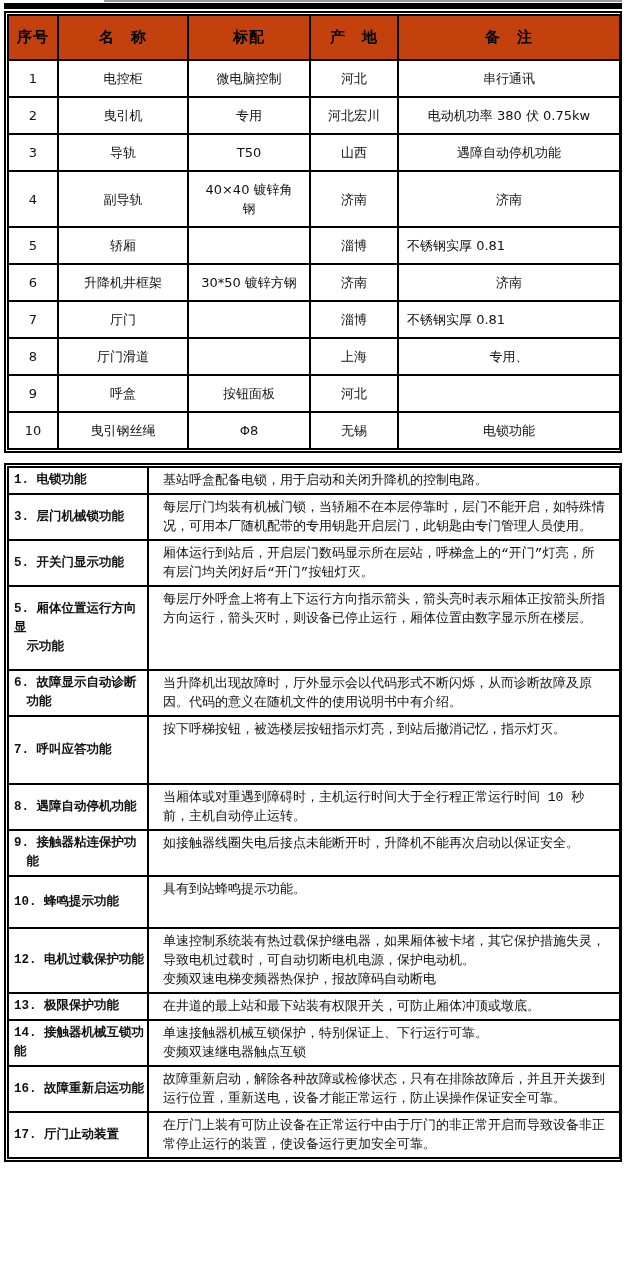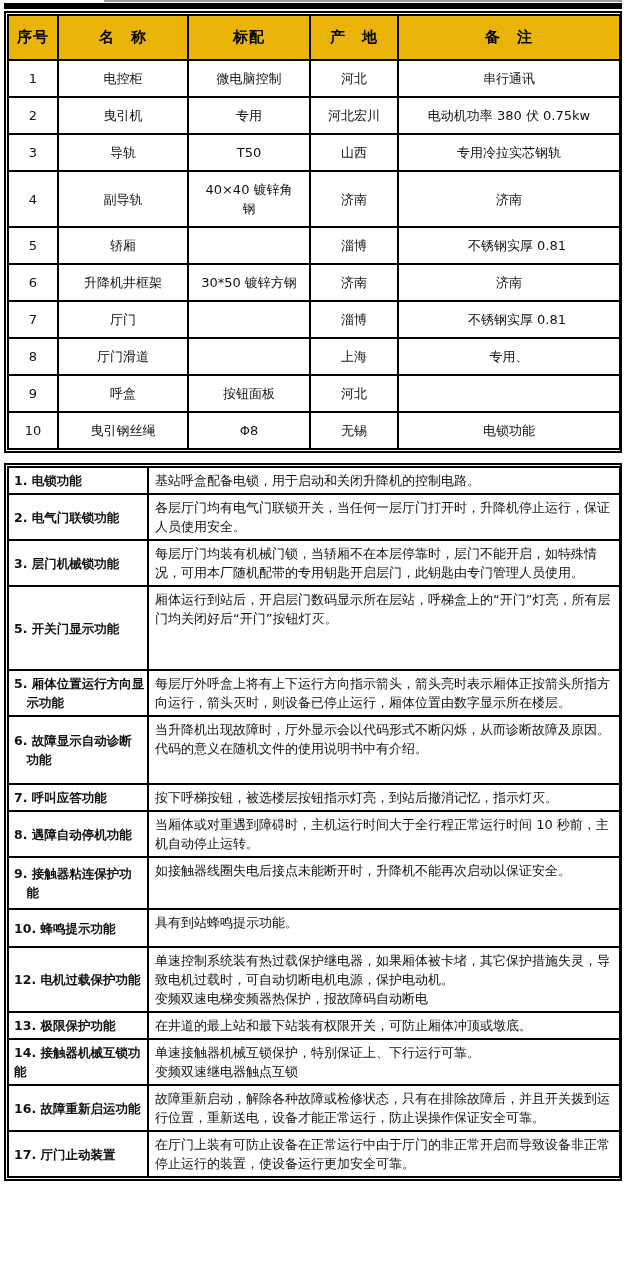--- a/index.html
+++ b/index.html
@@ -9,36 +9,36 @@
     color:#111;
   }
   .doc{width:618px;margin:0 auto;padding-top:0;}
   .top-gray{height:2px;background:#9a9a9a;margin:0 0 1px 100px;}
   .top-bar{height:6px;background:#000;margin-bottom:2px;}
   .tbl-outer{border:2px solid #000;padding:1px;background:#fff;}
   table{border-collapse:collapse;width:100%;table-layout:fixed;}
   td,th{border:2px solid #000;overflow:hidden;}
   
   .parts th{
-    background:#eab308;color:#000;font-weight:bold;font-size:15px;
+    background:#c2410c;color:#000;font-weight:bold;font-size:15px;
     padding:12px 2px;text-align:center;letter-spacing:1px;
   }
   .parts td{
     font-size:13px;line-height:19px;padding:8px 4px;text-align:center;
     vertical-align:middle;white-space:pre-line;
   }
-  .parts td.left{text-align:center;padding-left:20px;}
+  .parts td.left{text-align:left;padding-left:8px;}
   
   .features{margin-top:0;}
-  .features td{font-size:13px;line-height:19px;vertical-align:top;}
+  .features td{font-size:13px;line-height:19px;vertical-align:top;font-family:Liberation Mono, monospace;}
   .features td.label{
     font-weight:bold;padding:3px 2px 3px 5px;font-size:12.5px;
     white-space:pre-line;vertical-align:middle;
   }
-  .features td.desc{padding:3px 6px;white-space:pre-line;}
+  .features td.desc{padding:3px 14px;white-space:pre-line;}
   .features tr:nth-child(4) td{height:76px;}
   .features tr:nth-child(6) td{height:60px;}
   .features tr:nth-child(9) td{height:44px;border-radius:25px;}
   .features tr:nth-child(10) td{height:30px;}
   .gap{height:10px;}
 </style>
 </head>
 <body>
 
 <div class="doc">
@@ -76,21 +76,21 @@
             <td>曳引机</td>
             <td>专用</td>
             <td>河北宏川</td>
             <td>电动机功率 380 伏  0.75kw</td>
           </tr>
           <tr>
             <td>3</td>
             <td>导轨</td>
             <td>T50</td>
             <td>山西</td>
-            <td>专用冷拉实芯钢轨</td>
+            <td>遇障自动停机功能</td>
           </tr>
           <tr>
             <td>4</td>
             <td>副导轨</td>
             <td>40×40 镀锌角
 钢</td>
             <td>济南</td>
             <td>济南</td>
           </tr>
           <tr>
@@ -146,24 +146,20 @@
       <colgroup>
         <col style="width:140px">
           <col style="width:472px">
       </colgroup>
       <tbody id="features-body">
           <tr>
             <td class="label">1.  电锁功能</td>
             <td class="desc">基站呼盒配备电锁，用于启动和关闭升降机的控制电路。</td>
           </tr>
           <tr>
-            <td class="label">2.  电气门联锁功能</td>
-            <td class="desc">各层厅门均有电气门联锁开关，当任何一层厅门打开时，升降机停止运行，保证人员使用安全。</td>
-          </tr>
-          <tr>
             <td class="label">3.  层门机械锁功能</td>
             <td class="desc">每层厅门均装有机械门锁，当轿厢不在本层停靠时，层门不能开启，如特殊情况，可用本厂随机配带的专用钥匙开启层门，此钥匙由专门管理人员使用。</td>
           </tr>
           <tr>
             <td class="label">5.  开关门显示功能</td>
             <td class="desc">厢体运行到站后，开启层门数码显示所在层站，呼梯盒上的“开门”灯亮，所有层门均关闭好后“开门”按钮灯灭。</td>
           </tr>
           <tr>
             <td class="label">5.  厢体位置运行方向显
 　示功能</td>

